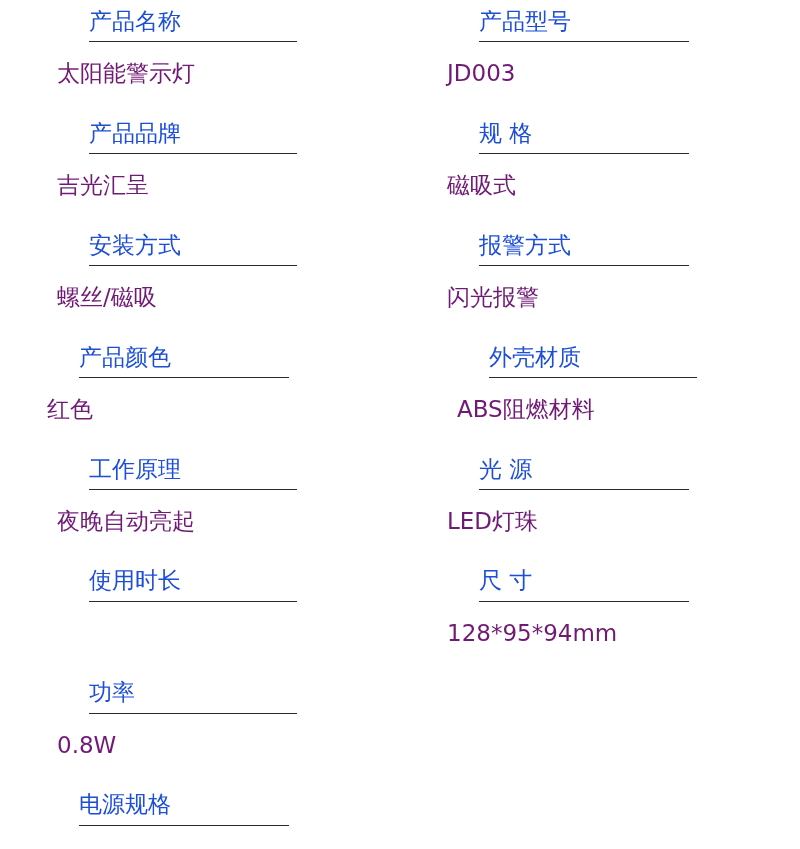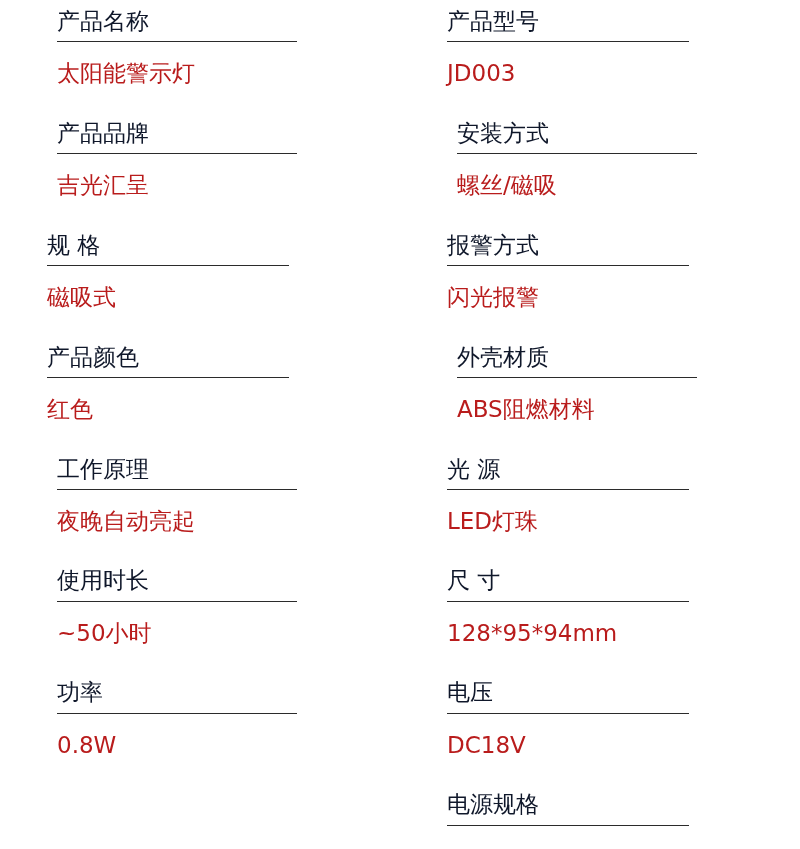--- a/index.html
+++ b/index.html
@@ -32,29 +32,30 @@
     padding-left: 57px;
     padding-right: 103px;
   }
   .spec-cell.right {
     padding-left: 47px;
     padding-right: 111px;
   }
   .spec-label {
     font-size: 23px;
     line-height: 1.15;
-    color: #0f172a;
+    color: #1d4ed8;
     padding-bottom: 7px;
     border-bottom: 1.6px solid #2b2b2b;
     white-space: nowrap;
+    margin-left: 32px;
   }
   .spec-value {
     font-size: 23px;
     line-height: 1.15;
-    color: #b91c1c;
+    color: #701a75;
     padding-top: 18px;
     padding-bottom: 33px;
     white-space: nowrap;
   }
 </style>
 </head>
 <body>
 
 <div class="spec-sheet">
   <div class="spec-grid">
@@ -65,28 +66,28 @@
     </div>
     <div class="spec-cell right">
       <div class="spec-label">产品型号</div>
       <div class="spec-value">JD003</div>
     </div>
 
     <div class="spec-cell left">
       <div class="spec-label">产品品牌</div>
       <div class="spec-value">吉光汇呈</div>
     </div>
+    <div class="spec-cell right">
+      <div class="spec-label">规 格</div>
+      <div class="spec-value">磁吸式</div>
+    </div>
+
     <div class="spec-cell left">
       <div class="spec-label">安装方式</div>
       <div class="spec-value">螺丝/磁吸</div>
-    </div>
-
-    <div class="spec-cell right">
-      <div class="spec-label">规 格</div>
-      <div class="spec-value">磁吸式</div>
     </div>
     <div class="spec-cell right">
       <div class="spec-label">报警方式</div>
       <div class="spec-value">闪光报警</div>
     </div>
 
     <div class="spec-cell right">
       <div class="spec-label">产品颜色</div>
       <div class="spec-value">红色</div>
     </div>
@@ -99,34 +100,29 @@
       <div class="spec-label">工作原理</div>
       <div class="spec-value">夜晚自动亮起</div>
     </div>
     <div class="spec-cell right">
       <div class="spec-label">光 源</div>
       <div class="spec-value">LED灯珠</div>
     </div>
 
     <div class="spec-cell left">
       <div class="spec-label">使用时长</div>
-      <div class="spec-value">~50小时</div>
     </div>
     <div class="spec-cell right">
       <div class="spec-label">尺 寸</div>
       <div class="spec-value">128*95*94mm</div>
     </div>
 
     <div class="spec-cell left">
       <div class="spec-label">功率</div>
       <div class="spec-value">0.8W</div>
-    </div>
-    <div class="spec-cell right">
-      <div class="spec-label">电压</div>
-      <div class="spec-value">DC18V</div>
     </div>
 
     <div class="spec-cell left">
       <div class="spec-value"></div>
     </div>
     <div class="spec-cell right">
       <div class="spec-label">电源规格</div>
       <div class="spec-value"></div>
     </div>
 

